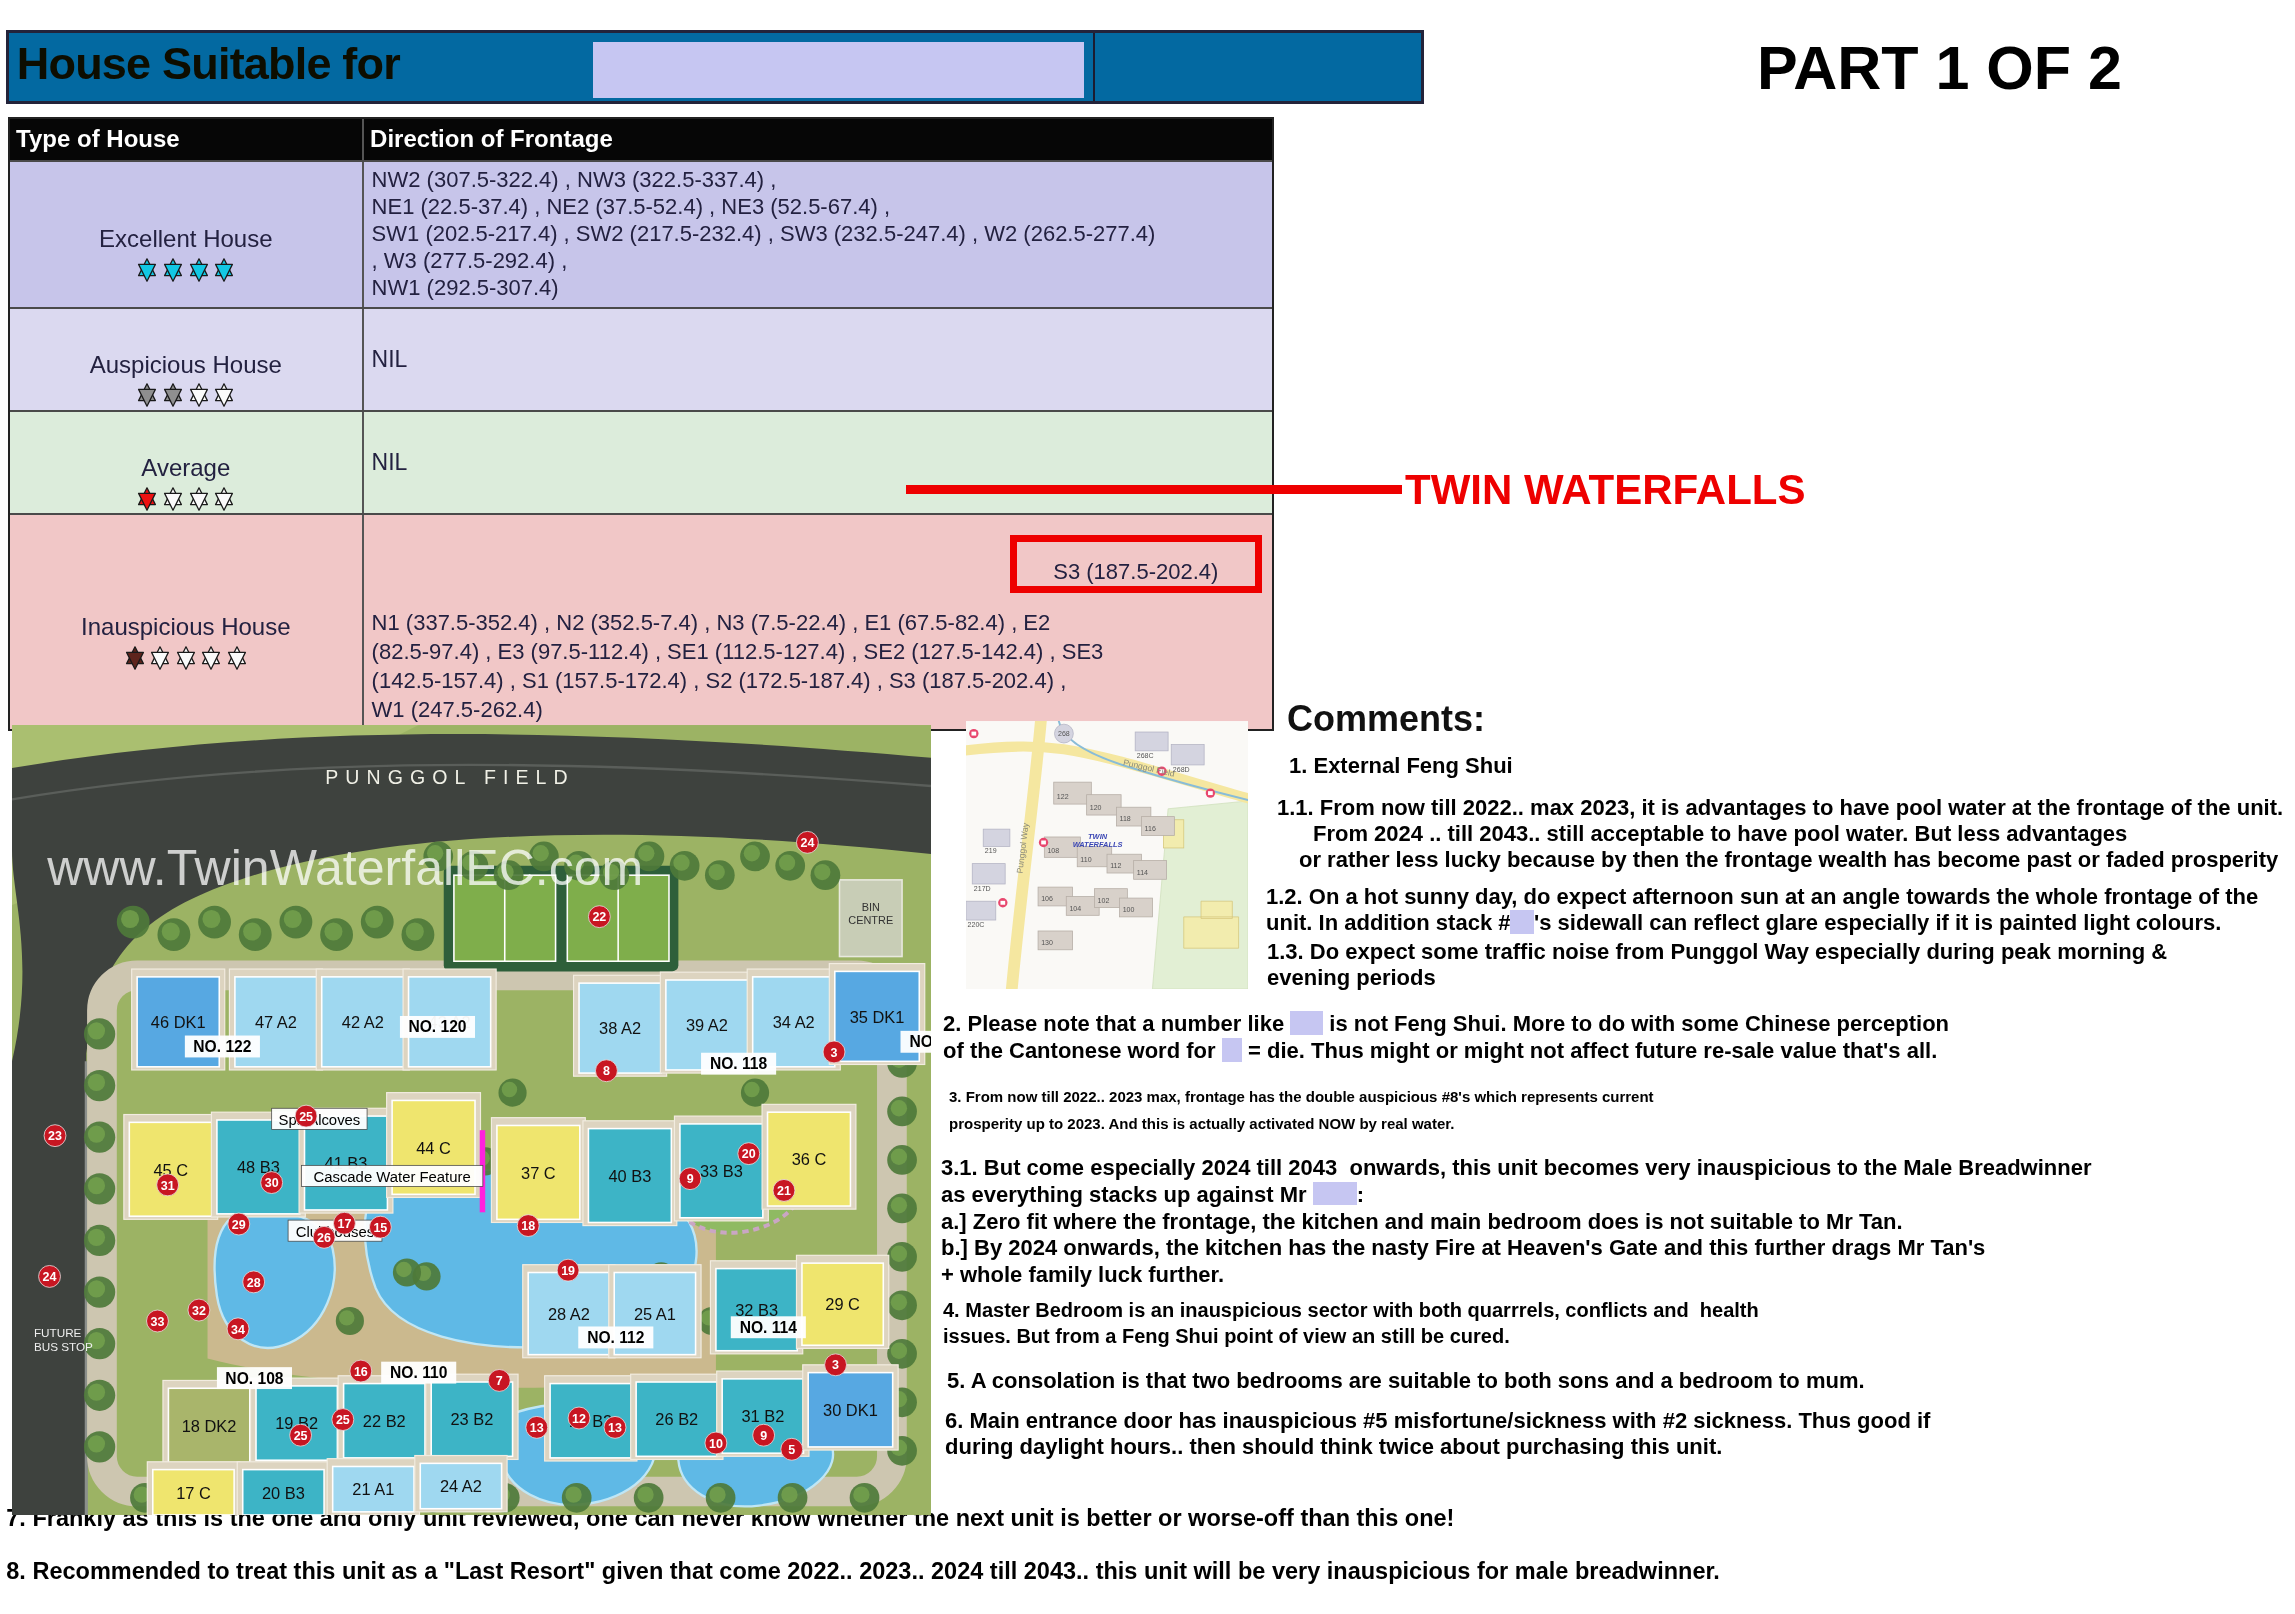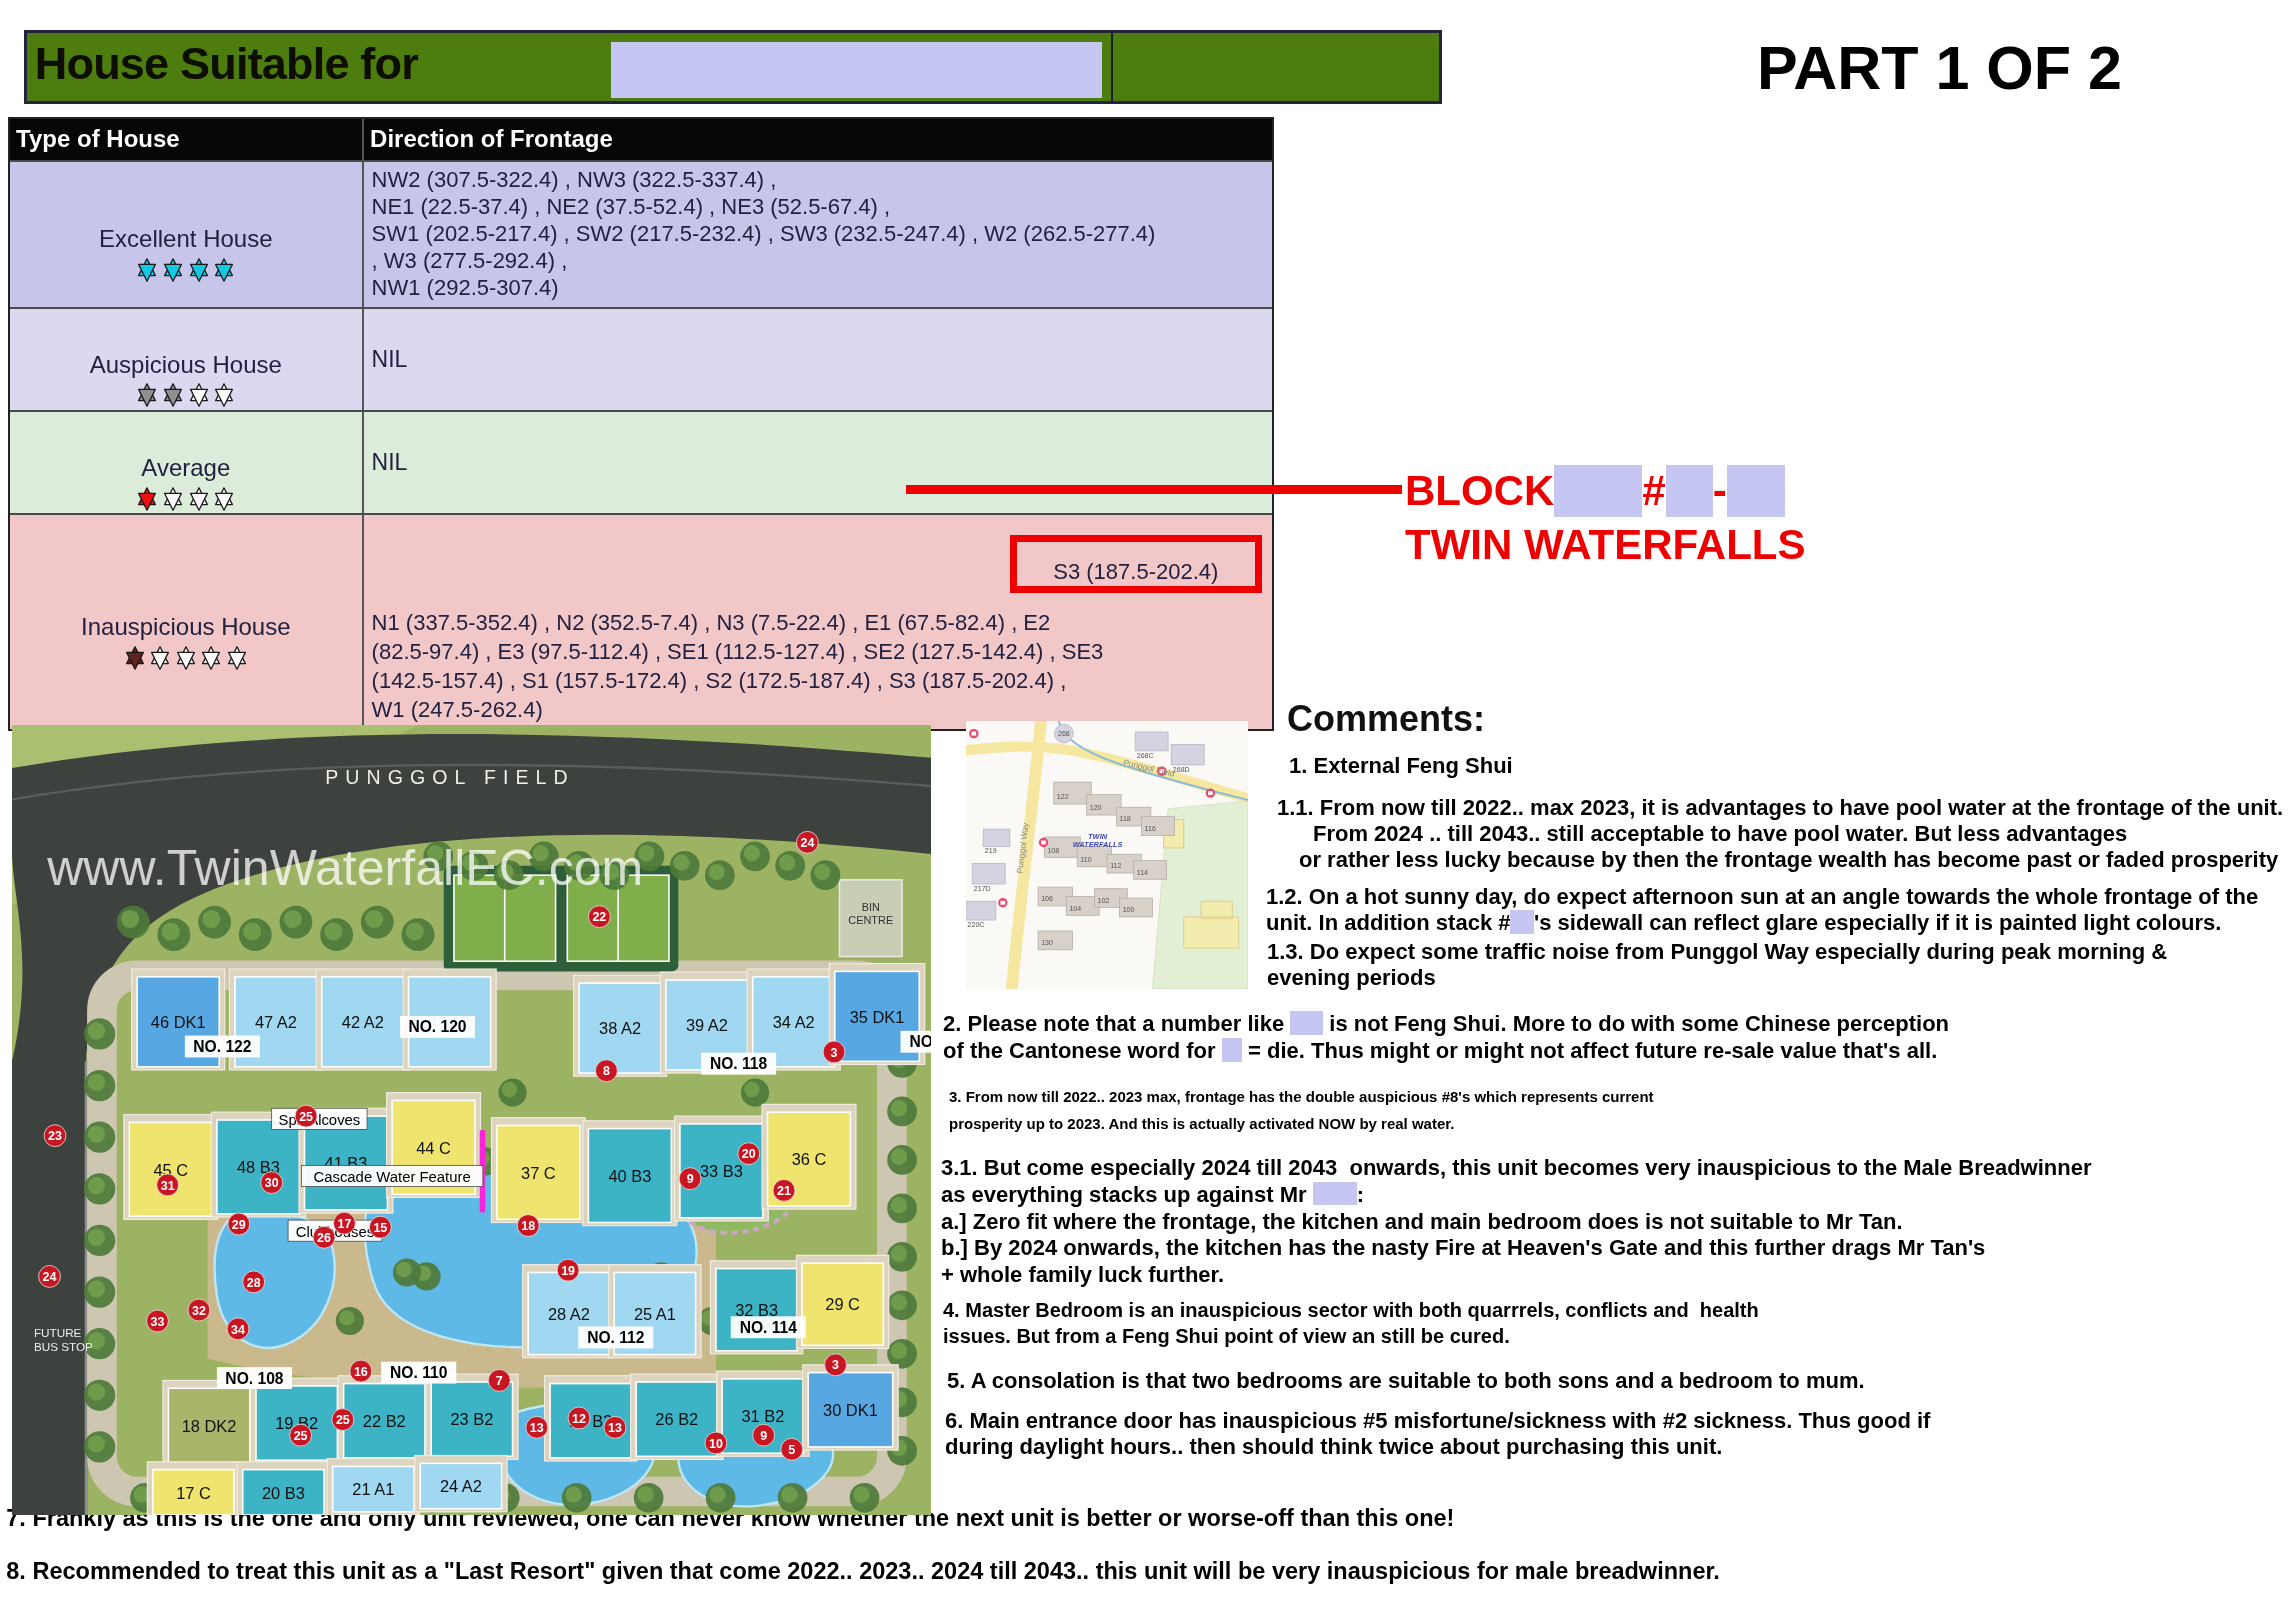--- a/index.html
+++ b/index.html
@@ -1,21 +1,21 @@
 <!DOCTYPE html>
 <html style="font-size:12.5px"><head>
 <meta charset="utf-8">
 <style>
   html,body{margin:0;padding:0;background:#fff;}
   body{width:2295px;height:1615px;position:relative;overflow:hidden;
        font-family:"Liberation Sans",sans-serif;color:#111;}
   .abs{position:absolute;}
 
   
-  .titlebar{left:24px;top:30px;width:1418px;height:74px;background:#4d7c0f;
+  .titlebar{left:6px;top:30px;width:1418px;height:74px;background:#0369a1;
             border:3.1px solid #23233a;box-sizing:border-box;}
   .titlebar .t{position:absolute;left:7.8px;top:4.7px;font-size:45px;font-weight:bold;color:#0d0d00;letter-spacing:-0.8px;}
   .titlebar .divider{position:absolute;left:1084px;top:0;width:2.3px;height:100%;background:#1c1c30;}
   .redact{background:#c6c6f2;display:inline-block;}
   .titlebar .big-redact{position:absolute;left:584px;top:9.4px;width:491px;height:56px;background:#c6c6f2;}
 
   .part{left:1741px;top:33px;font-size:61px;font-weight:bold;color:#000;letter-spacing:0px;white-space:nowrap;margin-left:16px;}
 
   
   .fstable{left:7.8px;top:117px;width:1266px;border:2.3px solid #222;box-sizing:border-box;background:#bef264;}
@@ -192,28 +192,20 @@
 (82.5-97.4) , E3 (97.5-112.4) , SE1 (112.5-127.4) , SE2 (127.5-142.4) , SE3
 (142.5-157.4) , S1 (157.5-172.4) , S2 (172.5-187.4) , S3 (187.5-202.4) ,
 W1 (247.5-262.4)</div>
     </div>
   </div>
 </div>
 
 <div class="abs redline"></div>
 
 <div class="abs callout">
-  <div class="l1" id="callout-l1">
-      <span>BLOCK </span>
-      <span class="redact" style="width: 88px;"></span>
-      <span> #</span>
-      <span class="redact" style="width: 47px;"></span>
-      <span>-</span>
-      <span class="redact" style="width: 58px;"></span>
-    </div>
   <div class="l2">TWIN WATERFALLS</div>
 </div>
 
 <div class="abs cm-head">Comments:</div>
 <div id="comments-root">
     <div class="comment" style="left: 1289px; top: 753px; font-size: 22px; line-height: 26px;">
       <div class="ln">1. External Feng Shui</div>
     </div>
     <div class="comment" style="left: 1277px; top: 795px; font-size: 22px; line-height: 26px;">
       <div class="ln">1.1. From now till 2022.. max 2023, it is advantages to have pool water at the frontage of the unit.</div>

